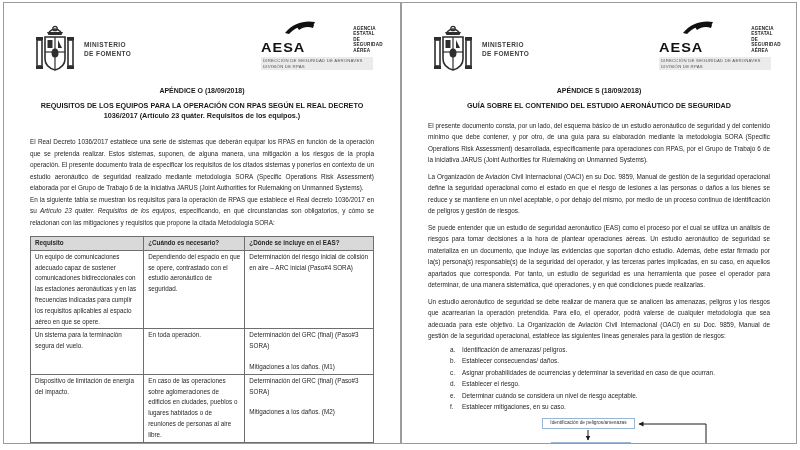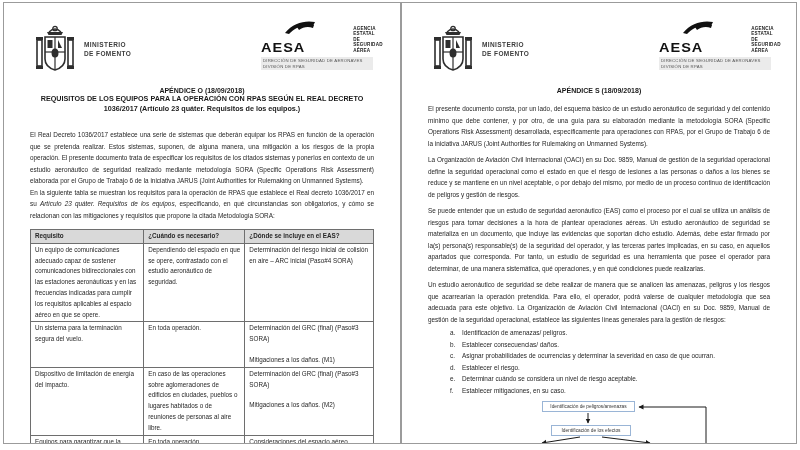--- a/index.html
+++ b/index.html
@@ -20,21 +20,21 @@
                transform:scaleY(.9); line-height:12px; }
   .aesa-swoosh { position:absolute; left:22px; top:-7px; }
   .aesa-name { font-size:4.6px; font-weight:bold; color:#222; line-height:5.4px;
                margin-left:4px; margin-bottom:1px; letter-spacing:.2px; }
   .aesa-sub { margin-top:3px; background:#ebebeb; padding:1px 2px; font-size:4.3px;
               color:#555; line-height:5.6px; letter-spacing:.2px; width:112px; }
 
   .content { position:absolute; left:26px; right:26px; top:84px; }
   .appendix { text-align:center; font-weight:bold; font-size:7px; color:#1a1a1a; }
   .doc-title { text-align:center; font-weight:bold; font-size:7.2px; line-height:9.5px;
-               color:#1a1a1a; }
+               color:#1a1a1a; margin-top:7px; }
   .para { font-size:6.4px; line-height:11.5px; text-align:justify; color:#262626; }
   #page-left .para.first { margin-top:16px; }
   #page-right .para { margin-top:5px; }
   #page-right .para.first { margin-top:9px; }
   .ital { font-style:italic; }
 
   
   table { width:100%; border-collapse:collapse; margin-top:8px; }
   th, td { border:1px solid #6e6e6e; font-size:6.3px; line-height:10.8px;
            vertical-align:top; padding:1px 4px; text-align:left; color:#262626; }
@@ -207,20 +207,21 @@
       </span>
     </div>
     <div class="aesa-sub">
       <div>DIRECCIÓN DE SEGURIDAD DE AERONAVES</div>
       <div>DIVISIÓN DE RPAS</div>
     </div>
   </div>
 
   <div class="content">
     <div class="appendix">APÉNDICE S (18/09/2018)</div>
+    <div class="doc-title">GUÍA SOBRE EL CONTENIDO DEL ESTUDIO AERONÁUTICO DE SEGURIDAD</div>
 
     <div class="para first">El presente documento consta, por un lado, del esquema básico de un estudio aeronáutico de seguridad y del contenido mínimo que debe contener, y por otro, de una guía para su elaboración mediante la metodología SORA (Specific Operations Risk Assessment) desarrollada, específicamente para operaciones con RPAS, por el Grupo de Trabajo 6 de la iniciativa JARUS (Joint Authorities for Rulemaking on Unmanned Systems).</div>
     <div class="para">La Organización de Aviación Civil Internacional (OACI) en su Doc. 9859, Manual de gestión de la seguridad operacional define la seguridad operacional como el estado en que el riesgo de lesiones a las personas o daños a los bienes se reduce y se mantiene en un nivel aceptable, o por debajo del mismo, por medio de un proceso continuo de identificación de peligros y gestión de riesgos.</div>
     <div class="para">Se puede entender que un estudio de seguridad aeronáutico (EAS) como el proceso por el cual se utiliza un análisis de riesgos para tomar decisiones a la hora de plantear operaciones aéreas. Un estudio aeronáutico de seguridad se materializa en un documento, que incluye las evidencias que soportan dicho estudio. Además, debe estar firmado por la(s) persona(s) responsable(s) de la seguridad del operador, y las terceras partes implicadas, en su caso, en aquellos apartados que corresponda. Por tanto, un estudio de seguridad es una herramienta que posee el operador para determinar, de una manera sistemática, qué operaciones, y en qué condiciones puede realizarlas.</div>
     <div class="para">Un estudio aeronáutico de seguridad se debe realizar de manera que se analicen las amenazas, peligros y los riesgos que acarrearían la operación pretendida. Para ello, el operador, podrá valerse de cualquier metodología que sea adecuada para este objetivo. La Organización de Aviación Civil Internacional (OACI) en su Doc. 9859, Manual de gestión de la seguridad operacional, establece las siguientes líneas generales para la gestión de riesgos:</div>
 
     <div class="list">
       <div class="list-item">
         <span class="list-marker">a.</span>
         <span>Identificación de amenazas/ peligros.</span>

